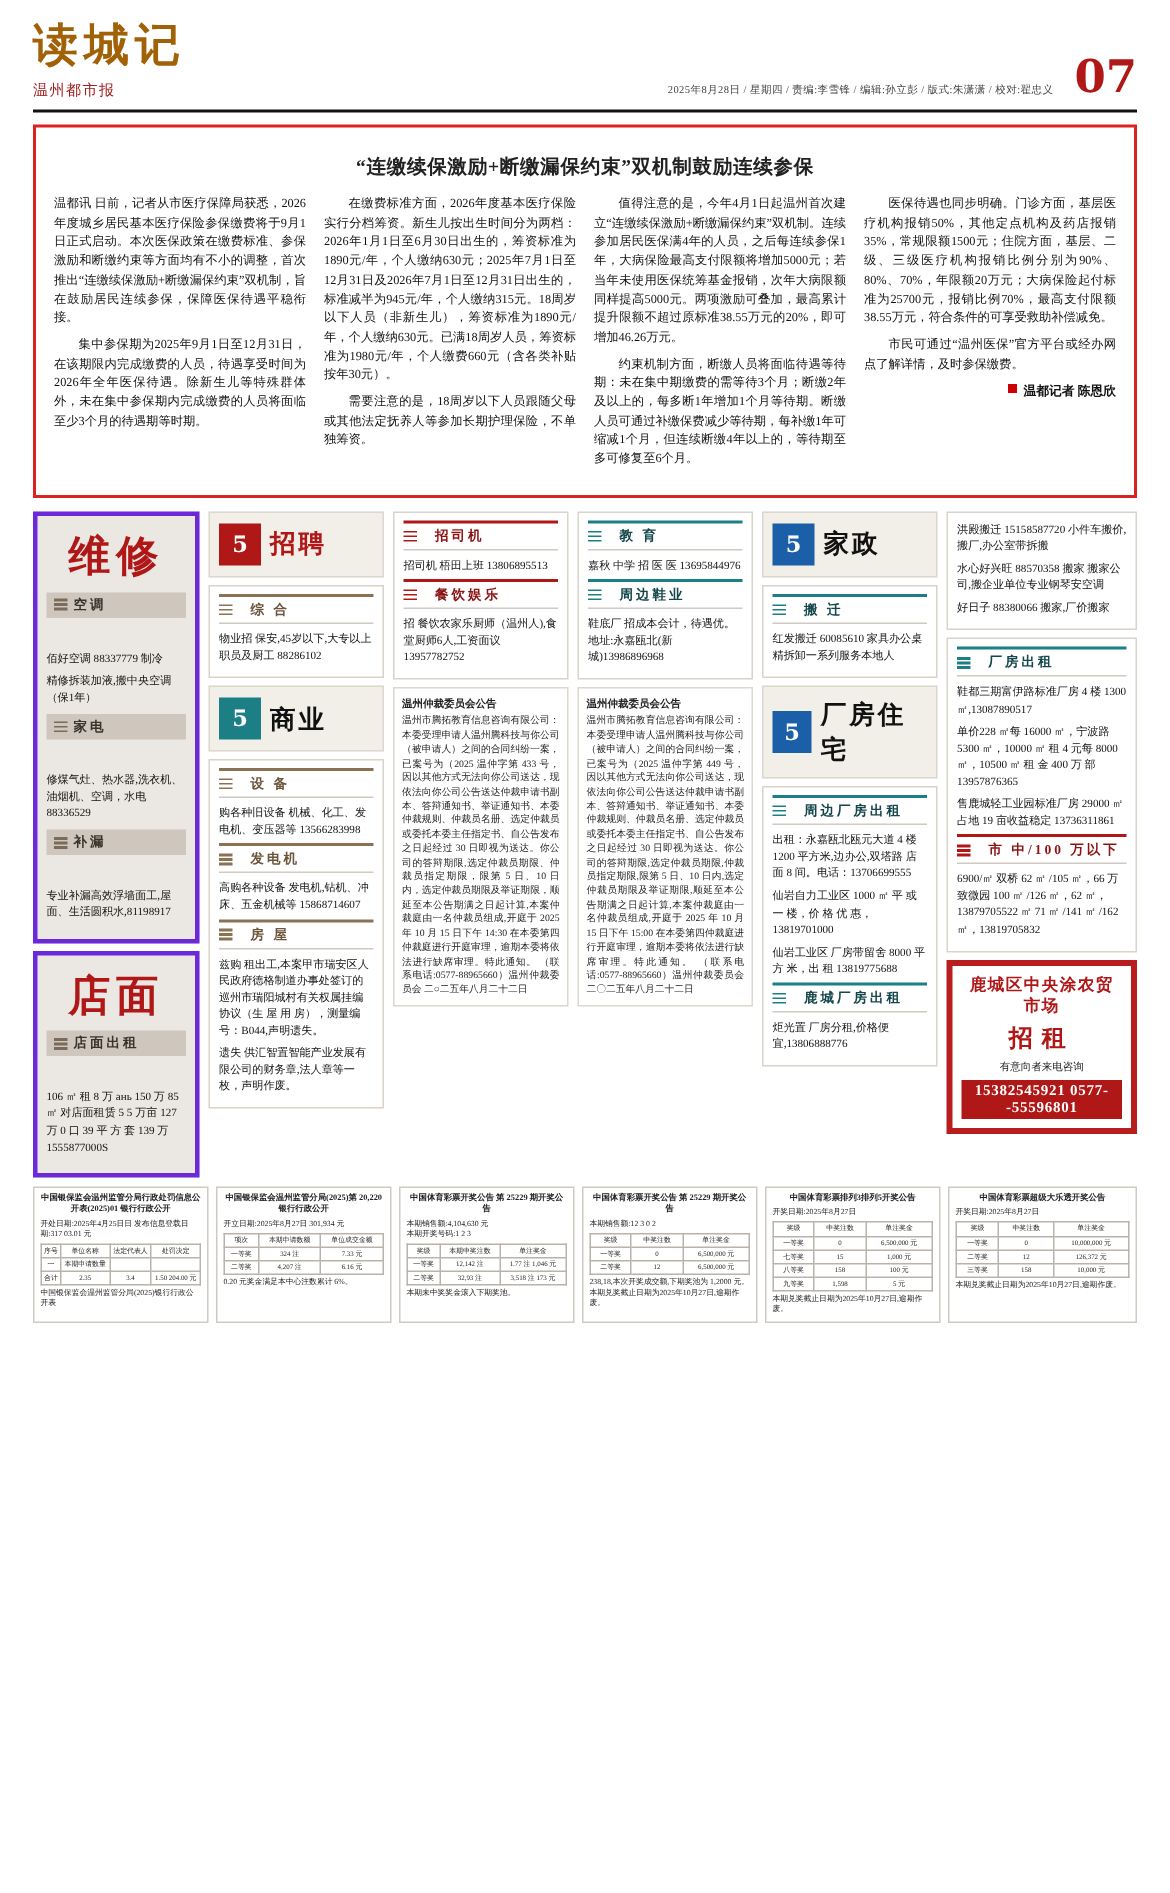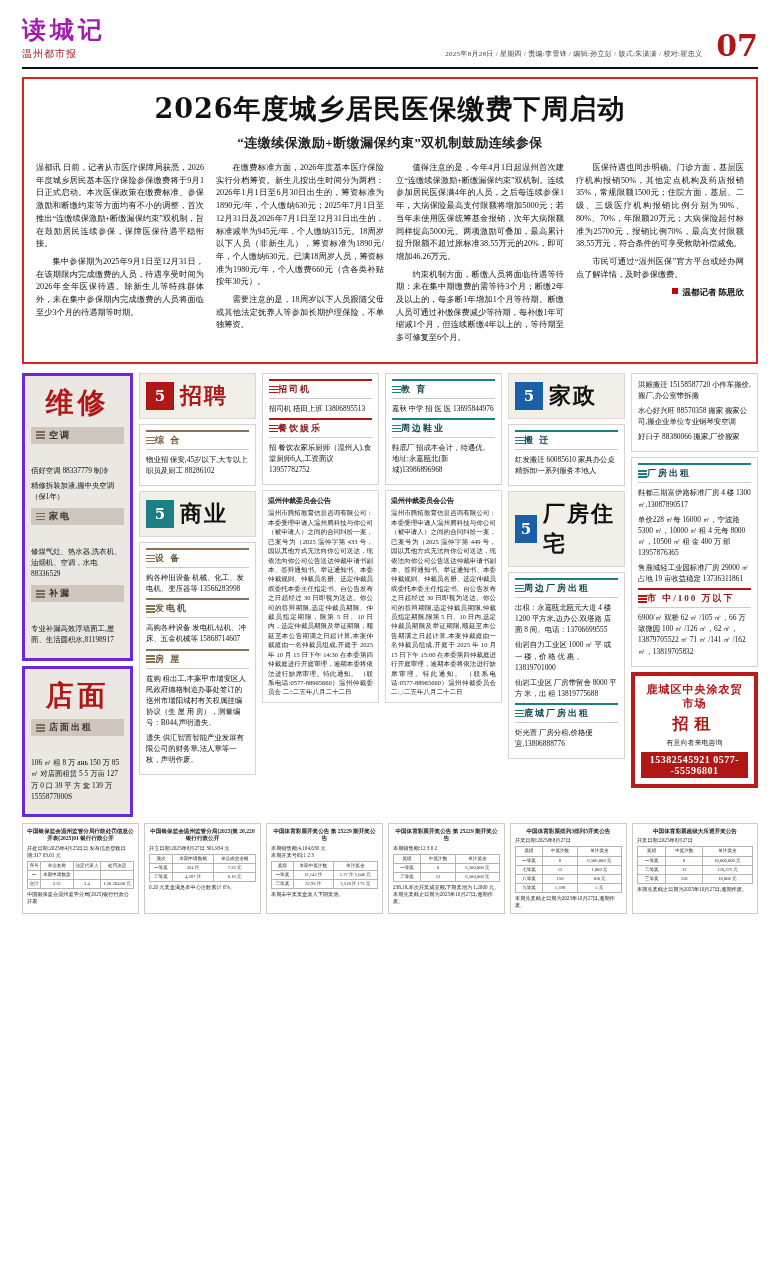--- a/index.html
+++ b/index.html
@@ -2,21 +2,21 @@
 <html><head>
 <meta charset="utf-8">
 <style>
   html,body{margin:0;padding:0;background:#b8b8b8;}
   body{font-family:"Liberation Serif", serif;}
   #page{width:780px;height:1262px;background:#ffffff;position:relative;overflow:hidden;margin:0 auto;}
   .pad{position:absolute;left:22px;top:18px;width:736px;height:1226px;}
 
   
   .masthead{display:flex;align-items:flex-end;justify-content:space-between;border-bottom:2px solid #111;padding-bottom:6px;}
-  .mh-left .title{font-size:24px;font-weight:bold;letter-spacing:4px;color:#a21caf;line-height:1;font-family:Liberation Sans, sans-serif;}
+  .mh-left .title{font-size:30px;font-weight:bold;letter-spacing:4px;color:#a16207;line-height:1;font-family:Liberation Mono, monospace;}
   .mh-left .subtitle{font-size:10px;color:#a02020;letter-spacing:1px;margin-top:5px;}
   .mh-mid{flex:1;text-align:right;padding-right:14px;font-size:7px;color:#444;letter-spacing:.3px;padding-bottom:2px;}
   .mh-right{font-size:30px;font-weight:bold;color:#b01818;line-height:1;font-family:"DejaVu Serif",serif;}
 
   
   .lead{border:2px solid #d22;margin-top:8px;padding:10px 12px 12px 12px;}
   .lead h1{margin:2px 0 0 0;text-align:center;font-size:27px;font-weight:bold;letter-spacing:1px;color:#111;font-family:"DejaVu Serif",serif;}
   .lead h2{margin:7px 0 0 0;text-align:center;font-size:13px;font-weight:bold;color:#222;letter-spacing:.5px;}
   .lead-cols{display:flex;gap:12px;margin-top:10px;}
   .lead-col{flex:1;font-size:8.2px;line-height:1.55;color:#111;text-align:justify;font-family:Liberation Serif, serif;}
@@ -35,25 +35,25 @@
   .catbar{display:flex;align-items:center;gap:4px;background:#cfc7bd;padding:2px 5px;margin:6px 0 21px 0;}
   .catbar .bars{display:inline-block;width:9px;}
   .catbar .bars i{display:block;height:1.5px;background:#7a6b5b;margin:1.5px 0;}
   .catbar span{font-size:9px;font-weight:bold;color:#3a332c;letter-spacing:2px;}
   .adline{font-size:7.4px;line-height:1.5;color:#111;margin:0 0 4px 0;}
 
   .logobox{background:#f2efe9;border:1px solid #ded7cd;display:flex;align-items:center;gap:6px;padding:7px 6px;}
   .logomark{width:28px;height:28px;background:#b01818;color:#fff;font-size:15px;font-weight:bold;display:flex;align-items:center;justify-content:center;font-family:"DejaVu Serif",serif;}
   .logomark.blue{background:#1a5fa8;}
   .logomark.teal{background:#1d7f86;}
-  .logotext{font-size:22px;font-weight:bold;color:#111;letter-spacing:2px;font-family:"DejaVu Serif",serif;}
+  .logotext{font-size:17px;font-weight:bold;color:#111;letter-spacing:2px;font-family:"DejaVu Serif",serif;}
   .logotext.red{color:#b01818;}
 
   .plainbox{border:1px solid #d9d3cb;background:#fff;padding:5px 6px;}
-  .headbar{display:flex;align-items:center;gap:0;border-top:2px solid #1d7f86;border-bottom:1px solid #cfcac2;padding:2px 0;margin-bottom:4px;}
+  .headbar{display:flex;align-items:center;gap:12px;border-top:2px solid #1d7f86;border-bottom:1px solid #cfcac2;padding:2px 0;margin-bottom:4px;}
   .headbar .bars{display:inline-block;width:9px;}
   .headbar .bars i{display:block;height:1.5px;background:#1d7f86;margin:1.5px 0;}
   .headbar span{font-size:9px;font-weight:bold;color:#14474b;letter-spacing:2px;}
   .headbar.red{border-top-color:#b01818;}
   .headbar.red .bars i{background:#b01818;}
   .headbar.red span{color:#8d1414;}
   .headbar.tan{border-top-color:#8a7355;}
   .headbar.tan .bars i{background:#8a7355;}
   .headbar.tan span{color:#6b563c;}
 
@@ -83,21 +83,20 @@
   <div class="masthead">
     <div class="mh-left">
       <div class="title">读城记</div>
       <div class="subtitle">温州都市报</div>
     </div>
     <div class="mh-mid">2025年8月28日 / 星期四 / 责编:李雪锋 / 编辑:孙立彭 / 版式:朱潇潇 / 校对:翟忠义</div>
     <div class="mh-right">07</div>
   </div>
 
   <div class="lead">
-    <h1>2026年度城乡居民医保缴费下周启动</h1>
     <h2>“连缴续保激励+断缴漏保约束”双机制鼓励连续参保</h2>
     <div class="lead-cols">
       <div class="lead-col">
         <p class="first">温都讯 日前，记者从市医疗保障局获悉，2026年度城乡居民基本医疗保险参保缴费将于9月1日正式启动。本次医保政策在缴费标准、参保激励和断缴约束等方面均有不小的调整，首次推出“连缴续保激励+断缴漏保约束”双机制，旨在鼓励居民连续参保，保障医保待遇平稳衔接。</p>
         <p>集中参保期为2025年9月1日至12月31日，在该期限内完成缴费的人员，待遇享受时间为2026年全年医保待遇。除新生儿等特殊群体外，未在集中参保期内完成缴费的人员将面临至少3个月的待遇期等时期。</p>
       </div>
       <div class="lead-col">
         <p>在缴费标准方面，2026年度基本医疗保险实行分档筹资。新生儿按出生时间分为两档：2026年1月1日至6月30日出生的，筹资标准为1890元/年，个人缴纳630元；2025年7月1日至12月31日及2026年7月1日至12月31日出生的，标准减半为945元/年，个人缴纳315元。18周岁以下人员（非新生儿），筹资标准为1890元/年，个人缴纳630元。已满18周岁人员，筹资标准为1980元/年，个人缴费660元（含各类补贴按年30元）。</p>
         <p>需要注意的是，18周岁以下人员跟随父母或其他法定抚养人等参加长期护理保险，不单独筹资。</p>
       </div>

